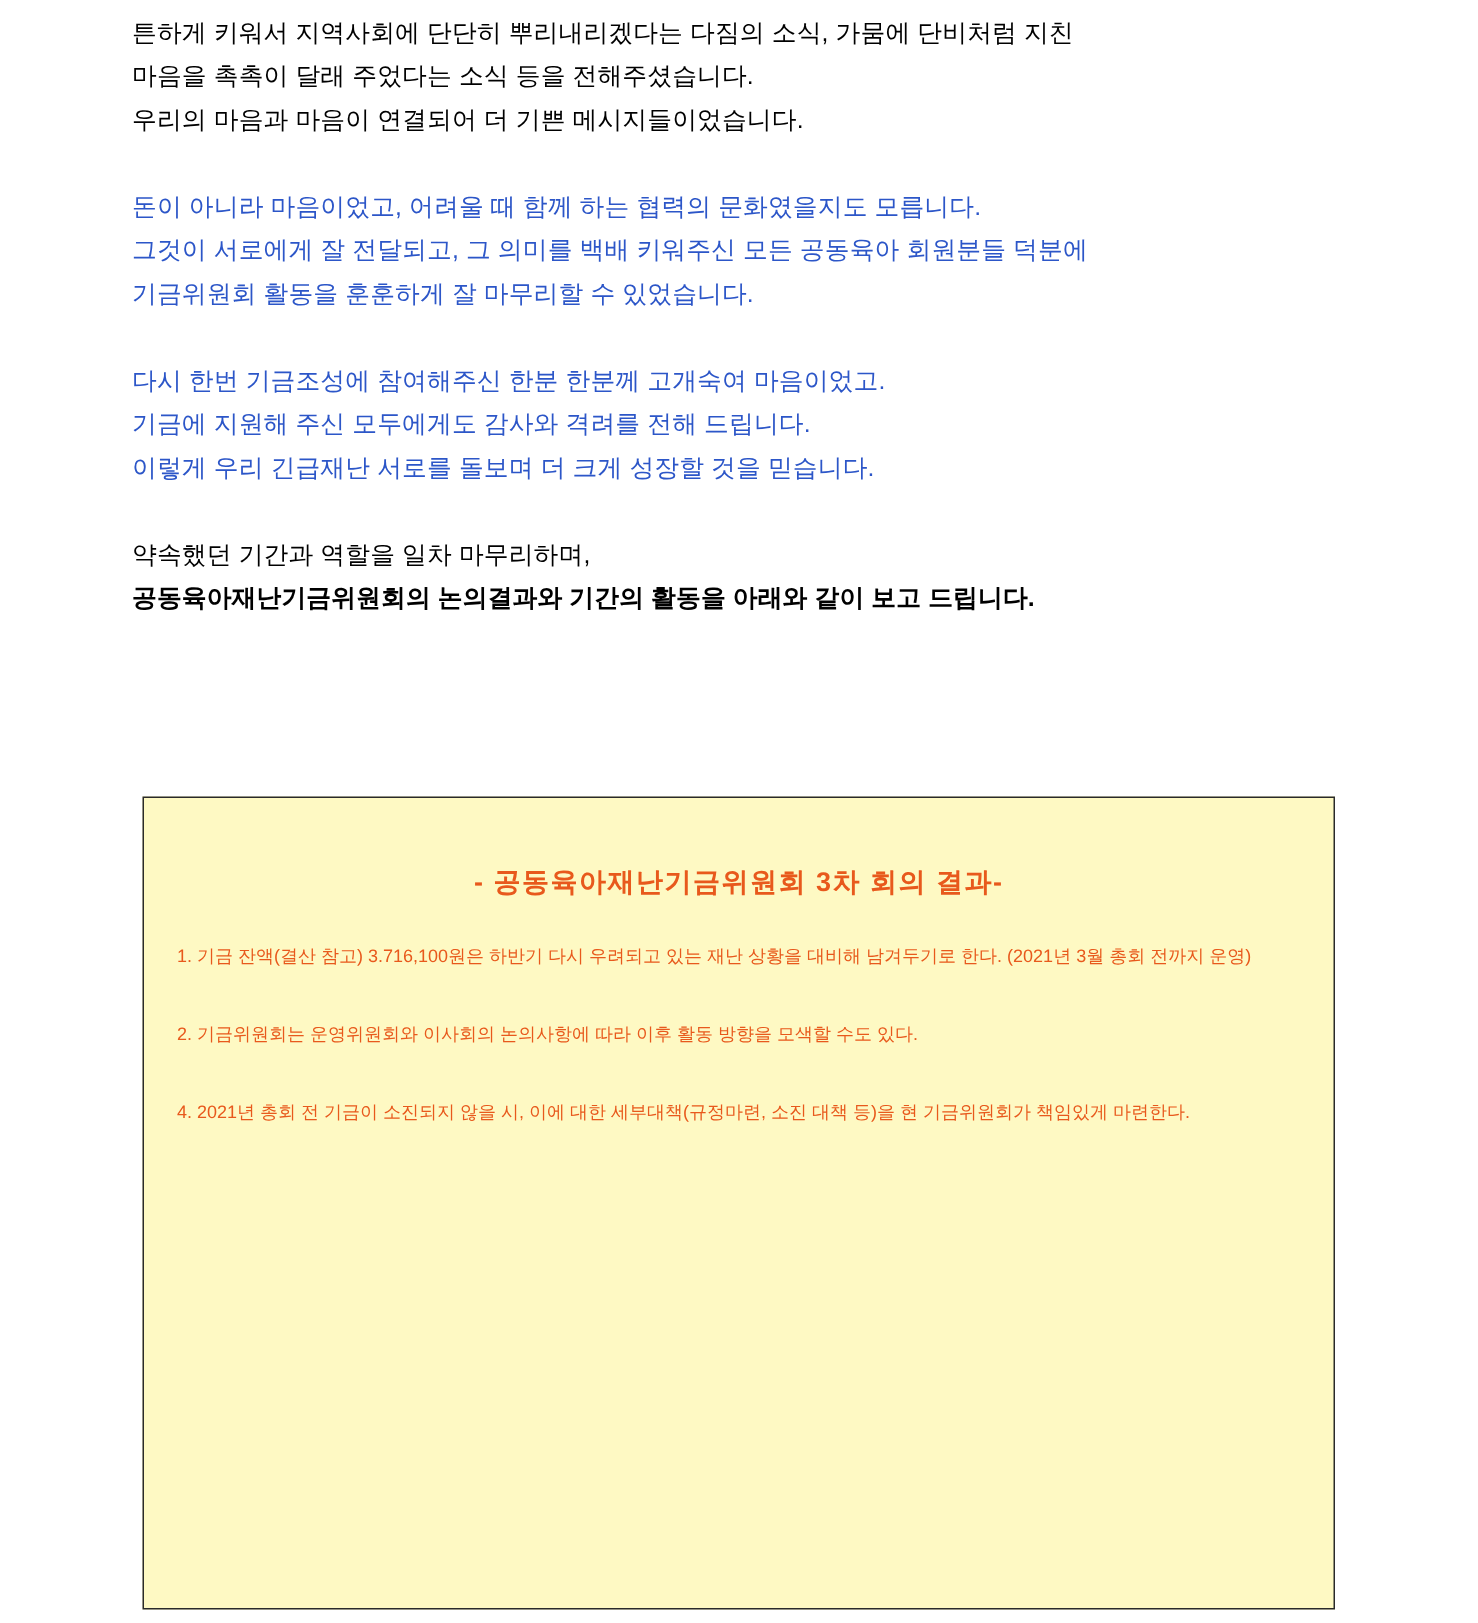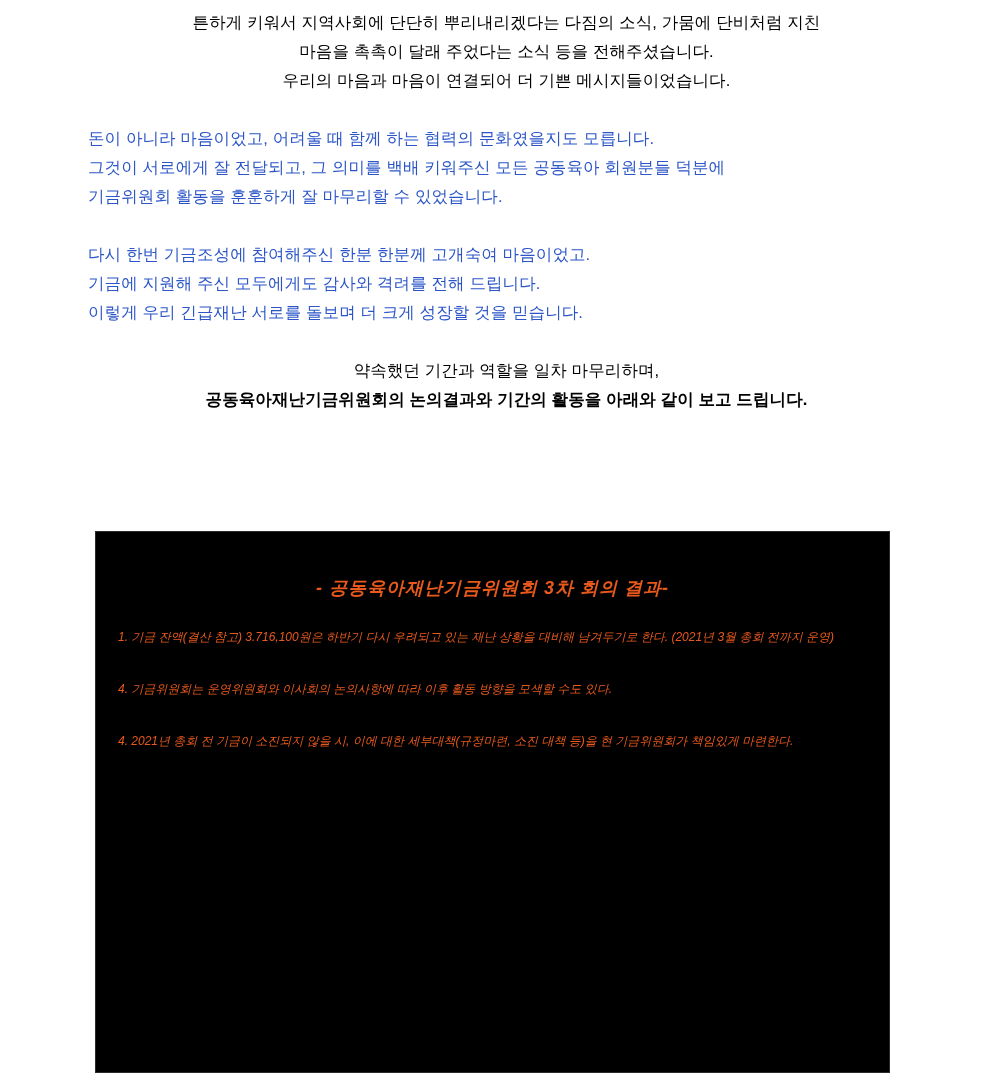--- a/index.html
+++ b/index.html
@@ -21,37 +21,36 @@
     box-sizing: border-box;
     padding: 8px 60px 0 88px;
   }
   .para {
     margin: 0;
     font-size: 16.5px;
     line-height: 29px;
     letter-spacing: 0.1px;
     white-space: nowrap;
   }
-  .black { color: #000000; text-align: center; }
+  .black { color: #000000; }
   .blue  { color: #2c56c8; }
   .spacer-line {
     height: 29px;
   }
   .bold { font-weight: bold; }
 
   .result-box {
     position: absolute;
     left: 95px;
     top: 531px;
     width: 795px;
     height: 542px;
     border: 1.5px solid #2a2a2a;
     box-sizing: border-box;
-    background: #000000;
-    font-style: italic;
+    background: #fef9c3;
   }
   .box-title {
     color: #e8591c;
     font-weight: bold;
     font-size: 18px;
     text-align: center;
     margin-top: 44px;
     letter-spacing: 1px;
   }
   .item {
@@ -88,17 +87,17 @@
   <p class="para blue">이렇게  우리  긴급재난  서로를  돌보며  더  크게  성장할  것을  믿습니다.</p>
 
   <div class="spacer-line"></div>
 
   <p class="para black">약속했던  기간과  역할을  일차  마무리하며,</p>
   <p class="para black bold">공동육아재난기금위원회의  논의결과와  기간의  활동을  아래와  같이  보고  드립니다.</p>
 
   <div class="result-box">
     <div class="box-title">-  공동육아재난기금위원회  3차  회의  결과-</div>
     <div class="item">1.  기금  잔액(결산  참고)  3.716,100원은  하반기  다시  우려되고  있는  재난  상황을  대비해  남겨두기로  한다. (2021년  3월  총회  전까지  운영)</div>
-    <div class="item">4.  기금위원회는  운영위원회와  이사회의  논의사항에  따라  이후  활동  방향을  모색할  수도  있다.</div>
+    <div class="item">2.  기금위원회는  운영위원회와  이사회의  논의사항에  따라  이후  활동  방향을  모색할  수도  있다.</div>
     <div class="item">4.  2021년  총회  전  기금이  소진되지  않을  시, 이에  대한  세부대책(규정마련, 소진  대책  등)을  현  기금위원회가  책임있게  마련한다.</div>
   </div>
 
 </div>
 
 </body></html>

